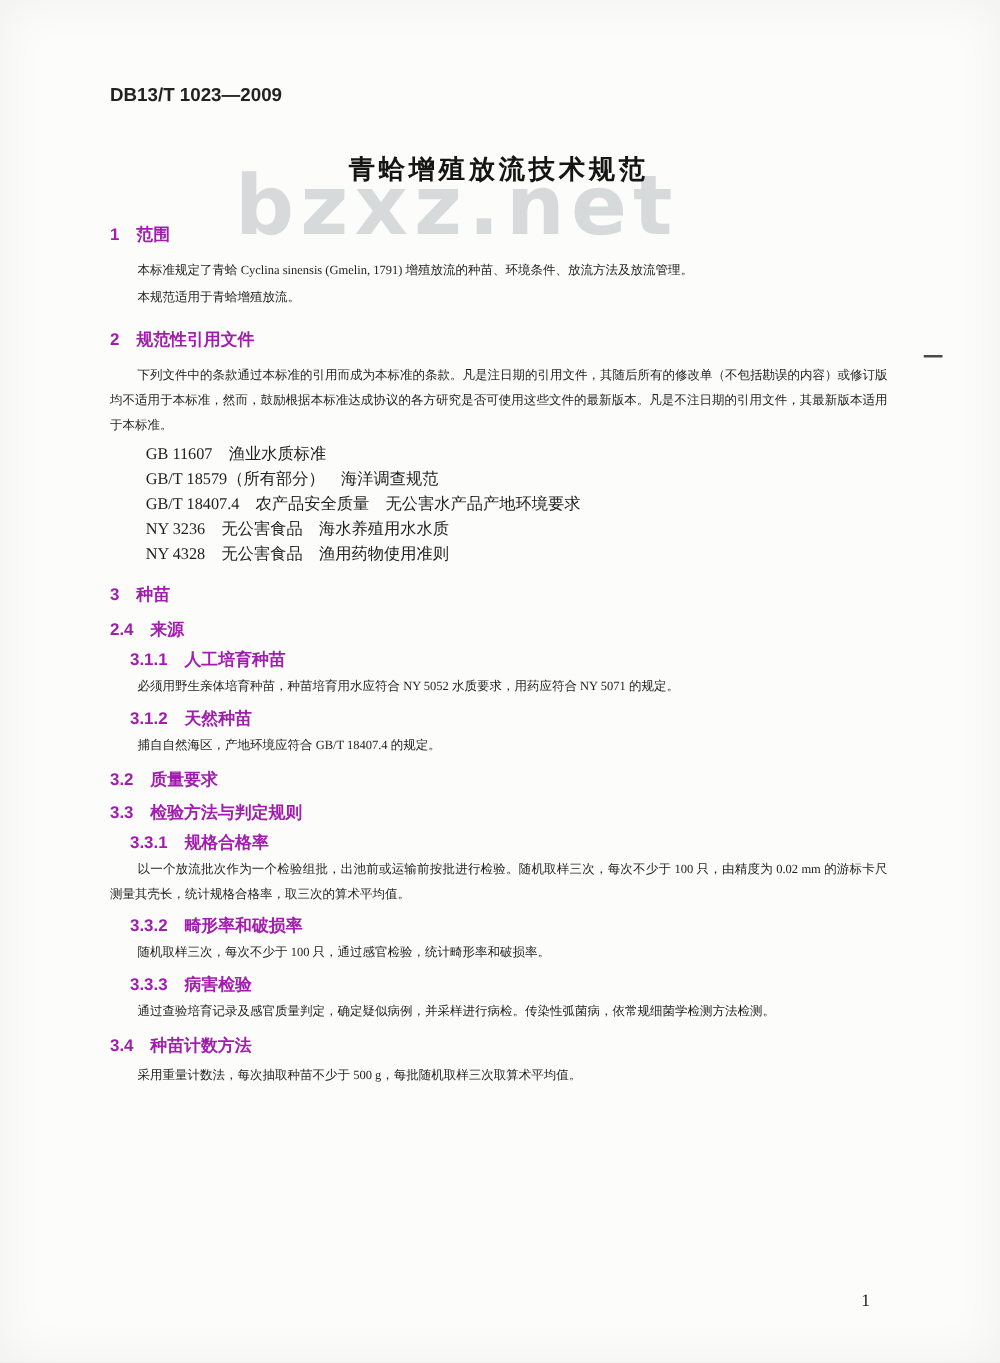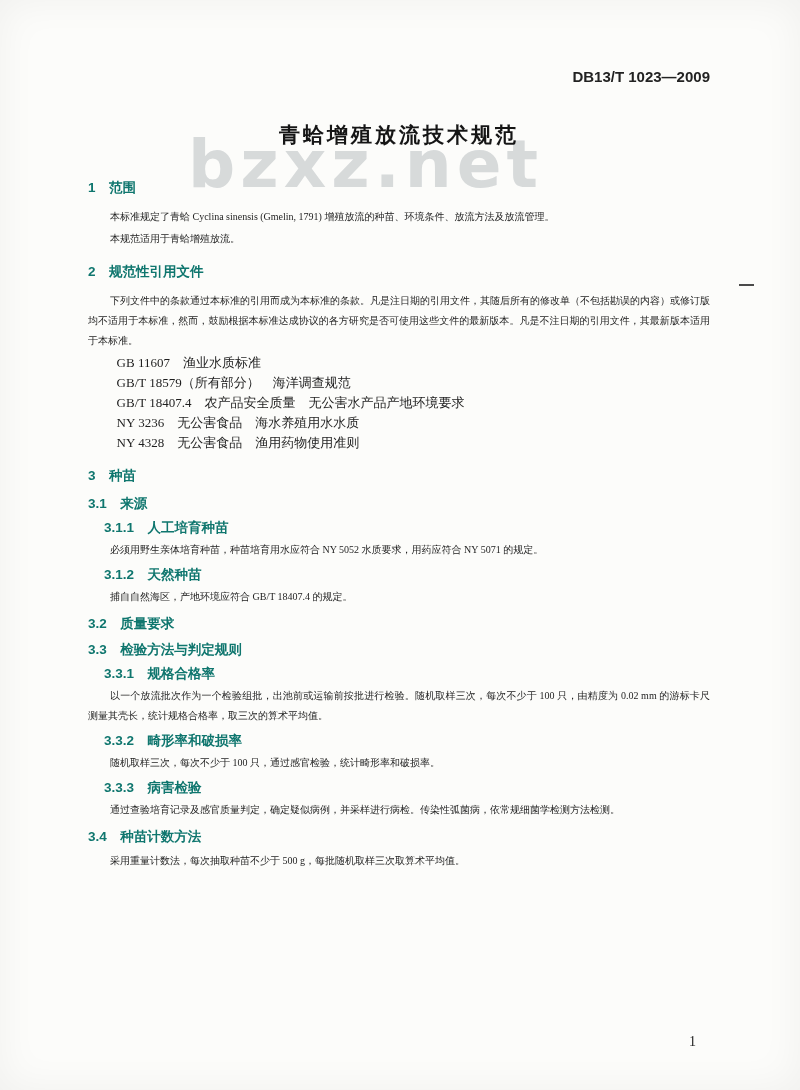--- a/index.html
+++ b/index.html
@@ -12,21 +12,20 @@
     position: relative;
     width: 800px;
     height: 1090px;
     background: #fcfcfa;
     color: #1b1b1b;
     padding: 68px 90px 0 88px;
     overflow: hidden;
     box-shadow: inset 0 0 40px rgba(0,0,0,0.05);
   }
   .doc-number {
-    text-align: right;
     font-family: "Liberation Sans", sans-serif;
     font-weight: bold;
     font-size: 15px;
     color: #222;
     margin-bottom: 36px;
   }
   .title {
     text-align: center;
     font-family: "Liberation Sans", sans-serif;
     font-weight: bold;
@@ -48,21 +47,21 @@
     color: rgba(120, 128, 136, 0.28);
     z-index: 1;
     white-space: nowrap;
     pointer-events: none;
   }
   .content { position: relative; z-index: 2; }
   .h1, .h2, .h3 {
     font-family: "Liberation Sans", sans-serif;
     font-weight: bold;
     font-size: 13.5px;
-    color: #0f766e;
+    color: #a21caf;
   }
   .h1 { margin: 14px 0 10px; }
   .h2 { margin: 8px 0 5px; }
   .h3 { margin: 6px 16px 3px; }
   .para {
     font-size: 10px;
     line-height: 20px;
     text-indent: 2.2em;
     text-align: justify;
     margin-bottom: 2px;
@@ -106,21 +105,21 @@
     <div class="para">本标准规定了青蛤 Cyclina sinensis (Gmelin, 1791) 增殖放流的种苗、环境条件、放流方法及放流管理。</div>
     <div class="para">本规范适用于青蛤增殖放流。</div>
     <div class="h1">2　规范性引用文件</div>
     <div class="para">下列文件中的条款通过本标准的引用而成为本标准的条款。凡是注日期的引用文件，其随后所有的修改单（不包括勘误的内容）或修订版均不适用于本标准，然而，鼓励根据本标准达成协议的各方研究是否可使用这些文件的最新版本。凡是不注日期的引用文件，其最新版本适用于本标准。</div>
     <div class="ref">GB 11607　渔业水质标准</div>
     <div class="ref">GB/T 18579（所有部分）　海洋调查规范</div>
     <div class="ref">GB/T 18407.4　农产品安全质量　无公害水产品产地环境要求</div>
     <div class="ref">NY 3236　无公害食品　海水养殖用水水质</div>
     <div class="ref">NY 4328　无公害食品　渔用药物使用准则</div>
     <div class="h1">3　种苗</div>
-    <div class="h2">3.1　来源</div>
+    <div class="h2">2.4　来源</div>
     <div class="h3">3.1.1　人工培育种苗</div>
     <div class="para">必须用野生亲体培育种苗，种苗培育用水应符合 NY 5052 水质要求，用药应符合 NY 5071 的规定。</div>
     <div class="h3">3.1.2　天然种苗</div>
     <div class="para">捕自自然海区，产地环境应符合 GB/T 18407.4 的规定。</div>
     <div class="h2">3.2　质量要求</div>
     <div class="h2">3.3　检验方法与判定规则</div>
     <div class="h3">3.3.1　规格合格率</div>
     <div class="para">以一个放流批次作为一个检验组批，出池前或运输前按批进行检验。随机取样三次，每次不少于 100 只，由精度为 0.02 mm 的游标卡尺测量其壳长，统计规格合格率，取三次的算术平均值。</div>
     <div class="h3">3.3.2　畸形率和破损率</div>
     <div class="para">随机取样三次，每次不少于 100 只，通过感官检验，统计畸形率和破损率。</div>

